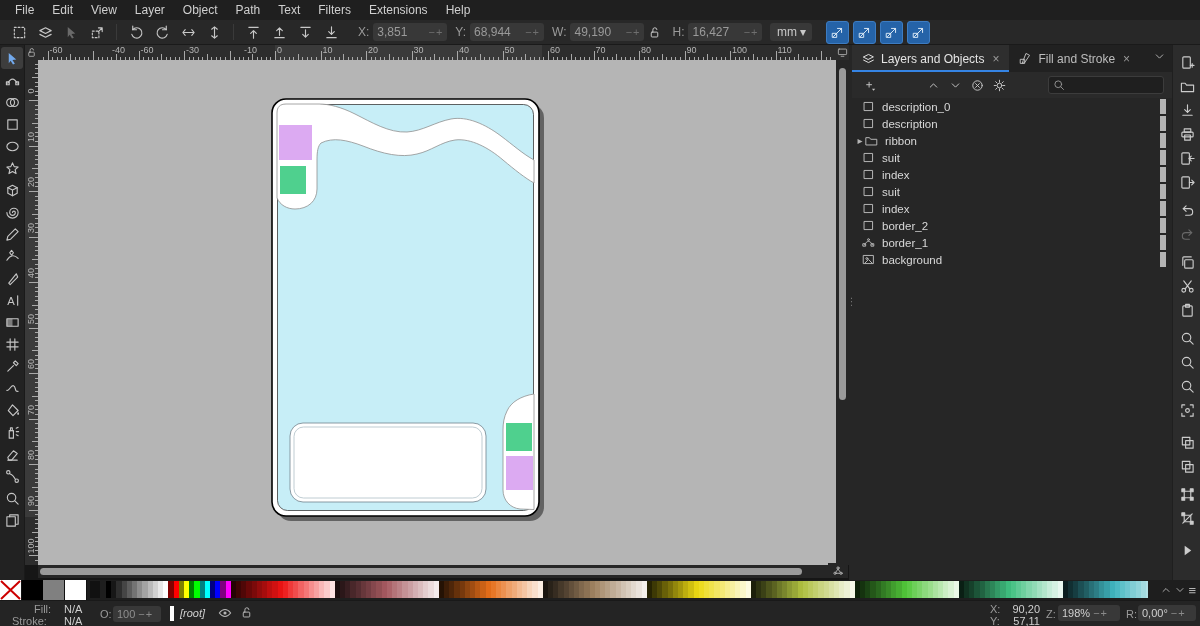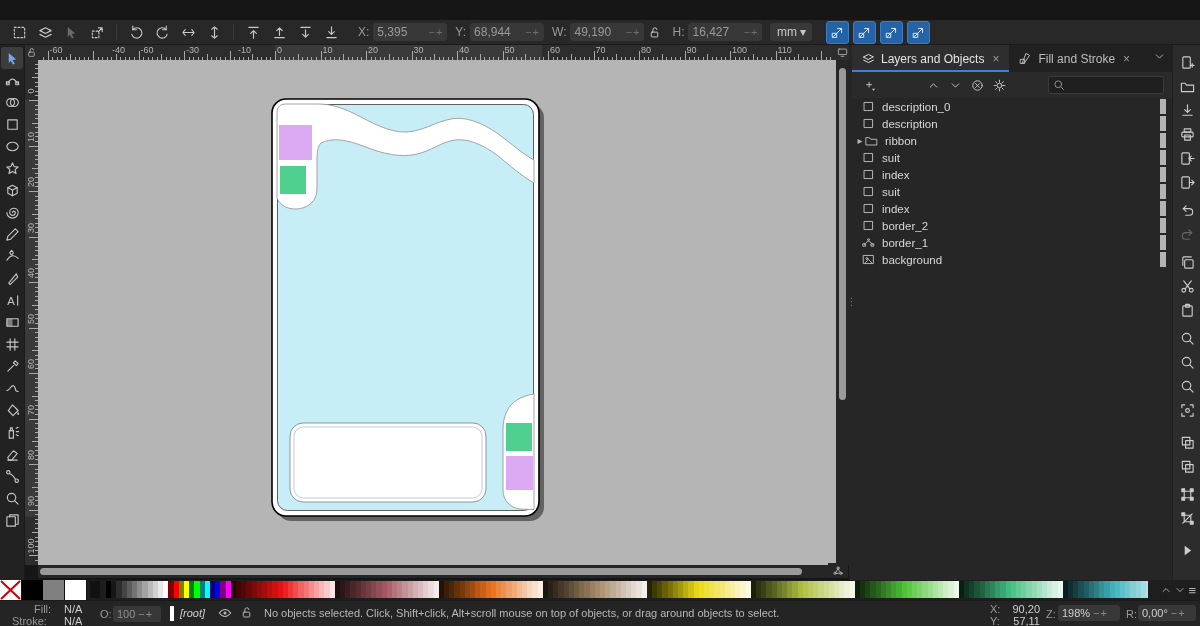--- a/index.html
+++ b/index.html
@@ -76,20 +76,32 @@
   .sb-val{color:#cfcfcf;}
   .sb-box{background:#383838;border-radius:3px;height:16px;display:flex;align-items:center;padding:0 4px;gap:3px;box-sizing:border-box;}
   .stepper{color:#8a8a8a;font-size:11px;letter-spacing:1px;}
   #sb-msg{color:#b8b8b8;}
 </style>
 </head>
 <body>
 
 <div id="app">
 
+  <div id="menubar" class="abs">
+      <div class="menu-item">File</div>
+      <div class="menu-item">Edit</div>
+      <div class="menu-item">View</div>
+      <div class="menu-item">Layer</div>
+      <div class="menu-item">Object</div>
+      <div class="menu-item">Path</div>
+      <div class="menu-item">Text</div>
+      <div class="menu-item">Filters</div>
+      <div class="menu-item">Extensions</div>
+      <div class="menu-item">Help</div>
+    </div>
 
   <div id="toolbar" class="abs">
     <div class="tb-group" id="tb-select">
         <div class="tb-btn">
           <svg class="ic" viewBox="0 0 16 16" width="15" height="15">
             <rect x="2.5" y="2.5" width="11" height="11" stroke-dasharray="2 2"></rect>
           </svg>
         </div>
         <div class="tb-btn">
           <svg class="ic" viewBox="0 0 16 16" width="15" height="15">
@@ -152,21 +164,21 @@
           </svg>
         </div>
         <div class="tb-btn">
           <svg class="ic" viewBox="0 0 16 16" width="15" height="15">
             <path d="M3 13.5h10M8 2v8M5 7l3 3 3-3"></path>
           </svg>
         </div>
       </div>
     <span class="fld-label">X:</span>
     <div class="fld">
-        <span class="val">5,395</span>
+        <span class="val">3,851</span>
         <span class="st">−+</span>
       </div>
     <span class="fld-label">Y:</span>
     <div class="fld">
         <span class="val">68,944</span>
         <span class="st">−+</span>
       </div>
     <span class="fld-label">W:</span>
     <div class="fld">
         <span class="val">49,190</span>
@@ -389,21 +401,21 @@
       <div class="htick" style="left: 150.55px; height: 3.5px;"></div>
       <div class="htick" style="left: 155.1px; height: 3.5px;"></div>
       <div class="htick" style="left: 159.65px; height: 3.5px;"></div>
       <div class="htick" style="left: 164.2px; height: 3.5px;"></div>
       <div class="htick" style="left: 168.75px; height: 6px;"></div>
       <div class="htick" style="left: 173.3px; height: 3.5px;"></div>
       <div class="htick" style="left: 177.85px; height: 3.5px;"></div>
       <div class="htick" style="left: 182.4px; height: 3.5px;"></div>
       <div class="htick" style="left: 186.95px; height: 3.5px;"></div>
       <div class="htick" style="left: 191.5px; height: 9px;"></div>
-      <div class="hlabel" style="left: 200px;">-10</div>
+      <div class="hlabel" style="left: 206px;">-10</div>
       <div class="htick" style="left: 196.05px; height: 3.5px;"></div>
       <div class="htick" style="left: 200.6px; height: 3.5px;"></div>
       <div class="htick" style="left: 205.15px; height: 3.5px;"></div>
       <div class="htick" style="left: 209.7px; height: 3.5px;"></div>
       <div class="htick" style="left: 214.25px; height: 6px;"></div>
       <div class="htick" style="left: 218.8px; height: 3.5px;"></div>
       <div class="htick" style="left: 223.35px; height: 3.5px;"></div>
       <div class="htick" style="left: 227.9px; height: 3.5px;"></div>
       <div class="htick" style="left: 232.45px; height: 3.5px;"></div>
       <div class="htick" style="left: 237px; height: 9px;"></div>
@@ -1238,21 +1250,20 @@
           <path d="M1.5 8S4.5 4 8 4s6.5 4 6.5 4S11.5 12 8 12 1.5 8 1.5 8z"></path>
           <circle cx="8" cy="8" r="1.8" fill="currentColor" stroke="none"></circle>
         </svg>
       </div>
     <div class="abs" style="left:240px;top:5px;color:#b5b5b5;" id="sb-lock">
         <svg class="ic" viewBox="0 0 16 16" width="13" height="13">
           <rect x="4" y="7.5" width="8" height="6" rx="1"></rect>
           <path d="M6 7.5V5a2.5 2.5 0 0 1 5-.6"></path>
         </svg>
       </div>
-    <span class="abs" id="sb-msg" style="left:264px;top:6px;">No objects selected. Click, Shift+click, Alt+scroll mouse on top of objects, or drag around objects to select.</span>
     <span class="abs sb-lbl" style="left:990px;top:2px;">X:</span>
     <span class="abs sb-val" style="left:1008px;top:2px;width:32px;text-align:right;">90,20</span>
     <span class="abs sb-lbl" style="left:990px;top:14px;">Y:</span>
     <span class="abs sb-val" style="left:1008px;top:14px;width:32px;text-align:right;">57,11</span>
     <span class="abs sb-lbl" style="left:1046px;top:7px;">Z:</span>
     <div class="abs sb-box" style="left:1058px;top:4px;width:62px;">
       <span class="sb-val">198%</span>
       <span class="stepper">−+</span>
     </div>
     <span class="abs sb-lbl" style="left:1126px;top:7px;">R:</span>

